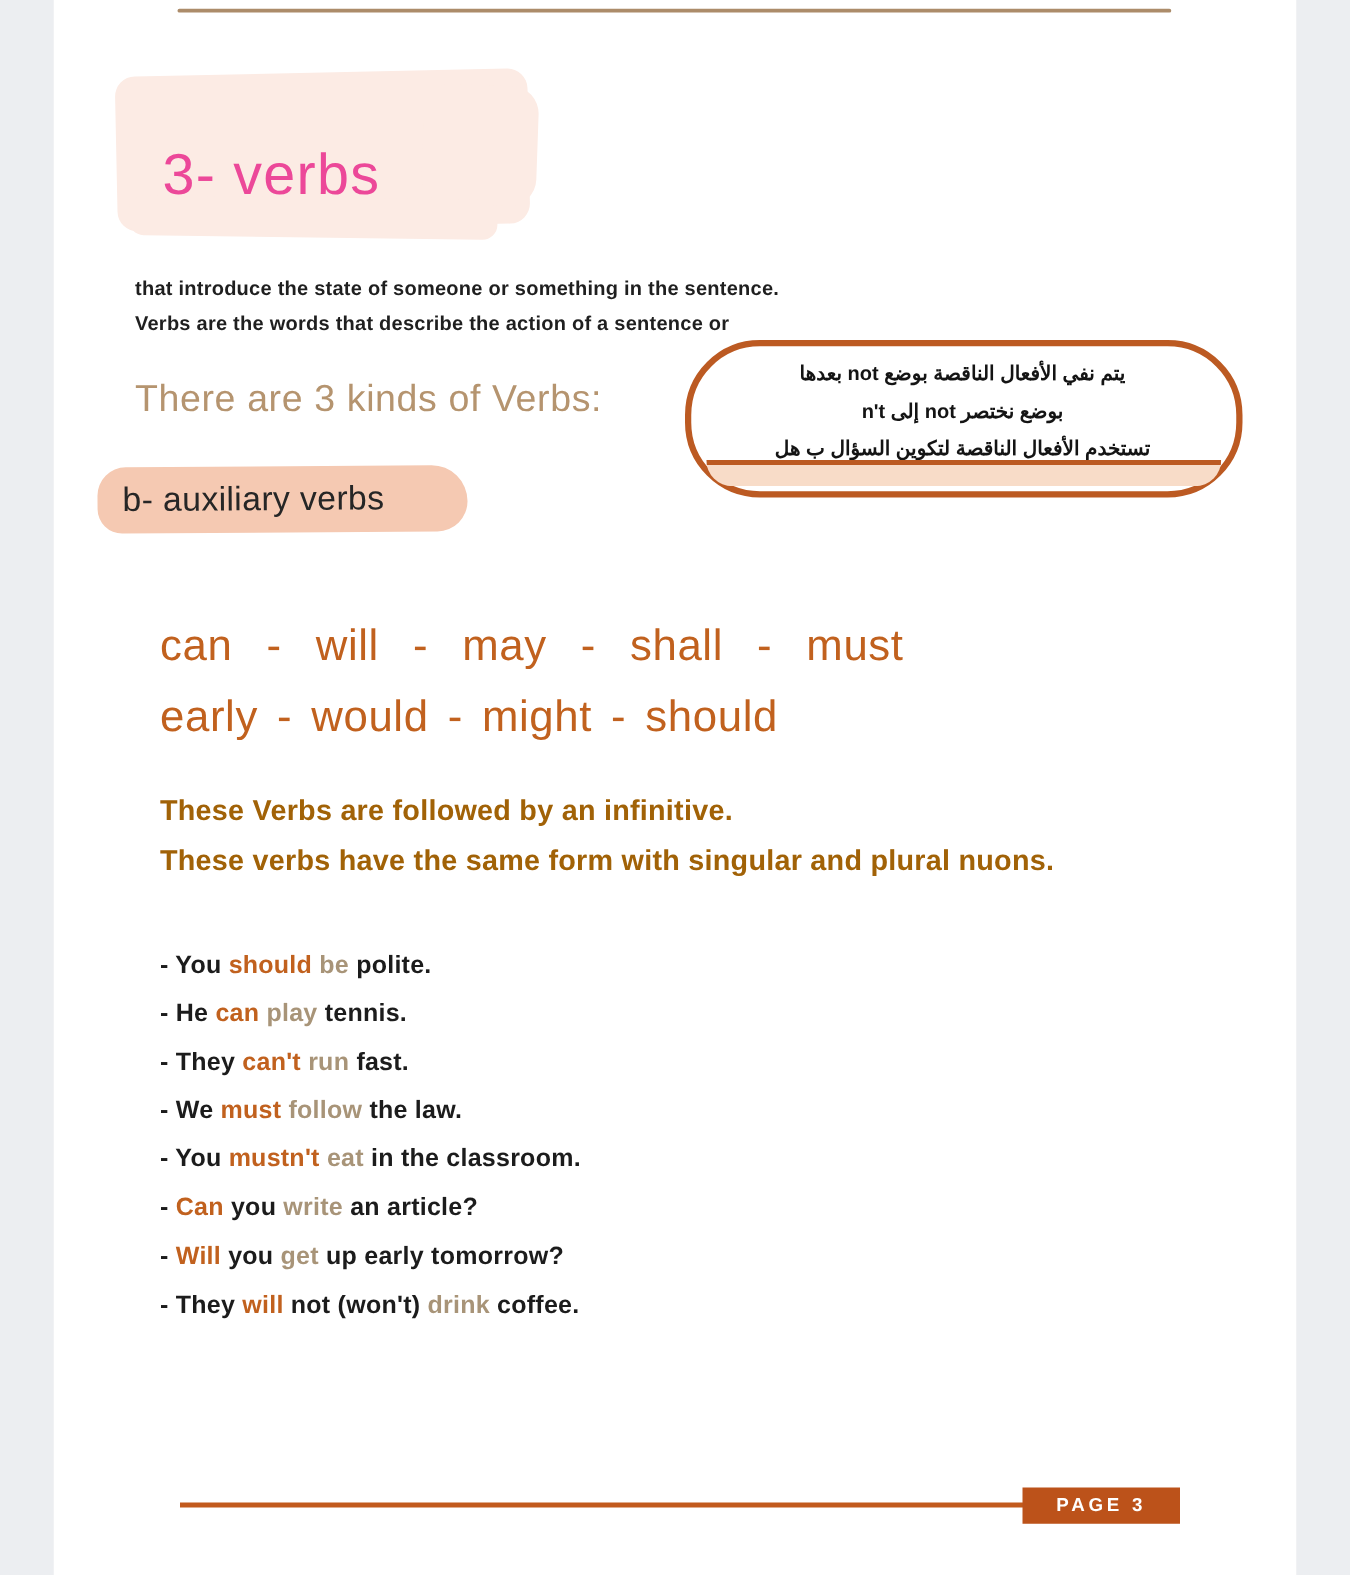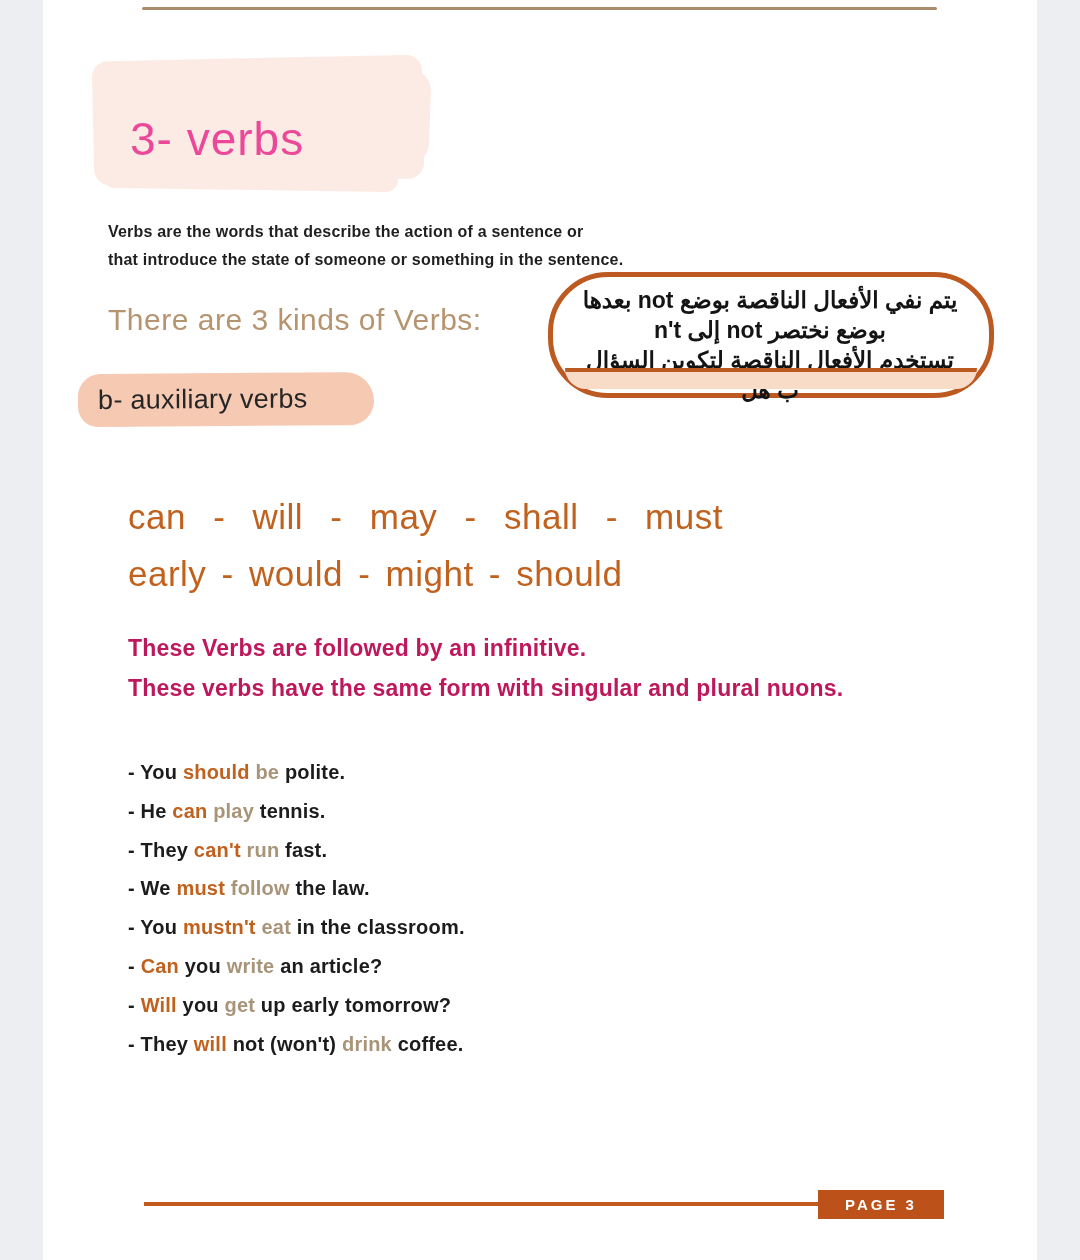--- a/index.html
+++ b/index.html
@@ -28,34 +28,34 @@
   
   .kinds{position:absolute;left:65px;top:303px;font-size:30px;font-weight:400;
     color:var(--heading-tan);letter-spacing:.5px;}
   
   .bubble{position:absolute;left:505px;top:272px;width:446px;height:126px;
     border:5px solid var(--bubble-border);border-radius:60px;box-sizing:border-box;background:#fff;}
   .bubble::after{content:"";position:absolute;left:12px;right:12px;bottom:4px;height:17px;
     background:var(--bubble-band);border-top:4px solid var(--bubble-border);
     border-radius:0 0 46px 46px;}
   .bubble-text{position:absolute;left:22px;right:24px;top:8px;direction:rtl;
-    text-align:center;font-size:23px;font-weight:700;color:#141414;line-height:30px;}
+    text-align:center;font-size:16px;font-weight:700;color:#141414;line-height:30px;}
   
   .blob{position:absolute;left:35px;top:373px;width:296px;height:53px;
     background:var(--highlight);border-radius:30px 38px 32px 26px;transform:rotate(-.4deg);}
   .blob-text{position:absolute;left:20px;top:0;font-size:27px;font-weight:500;
     color:#262626;line-height:53px;letter-spacing:.3px;}
   
   .modal{position:absolute;left:85px;top:488px;color:var(--orange);
     font-size:35px;font-weight:400;line-height:57px;letter-spacing:.5px;}
   .modal .l1{word-spacing:17px;}
   .modal .l2{word-spacing:5px;}
   
   .rules{position:absolute;left:85px;top:628px;font-size:23px;font-weight:700;
-    color:#be185d;line-height:40px;letter-spacing:.2px;}
+    color:#a16207;line-height:40px;letter-spacing:.2px;}
   
   .examples{position:absolute;left:85px;top:753px;font-size:20px;font-weight:700;
     color:#1c1c1c;line-height:38.8px;letter-spacing:.2px;white-space:pre-wrap;}
   .c-dark{color:#1c1c1c;}
   .c-orange{color:var(--orange);}
   .c-tan{color:var(--tan);}
   
   .footer-rule{position:absolute;left:101px;top:1202px;width:676px;height:4px;
     background:var(--accent-line);z-index:1;}
   .watermark{position:absolute;left:378px;top:1162px;width:235px;text-align:center;z-index:2;}
@@ -71,22 +71,22 @@
 <div class="page">
 
   <div class="top-rule"></div>
 
   <div class="brush brush-a"></div>
   <div class="brush brush-b"></div>
   <div class="brush brush-c"></div>
   <div class="title">3- verbs</div>
 
   <div class="intro">
+    <div>that introduce the state of someone or something in the sentence.</div>
     <div>Verbs are the words that describe the action of a sentence or</div>
-    <div>that introduce the state of someone or something in the sentence.</div>
   </div>
 
   <div class="kinds">There are 3 kinds of Verbs:</div>
 
   <div class="bubble">
     <div class="bubble-text">
       <div>يتم نفي الأفعال الناقصة بوضع not بعدها</div>
       <div>بوضع نختصر not إلى n't</div>
       <div>تستخدم الأفعال الناقصة لتكوين السؤال ب هل</div>
     </div>

